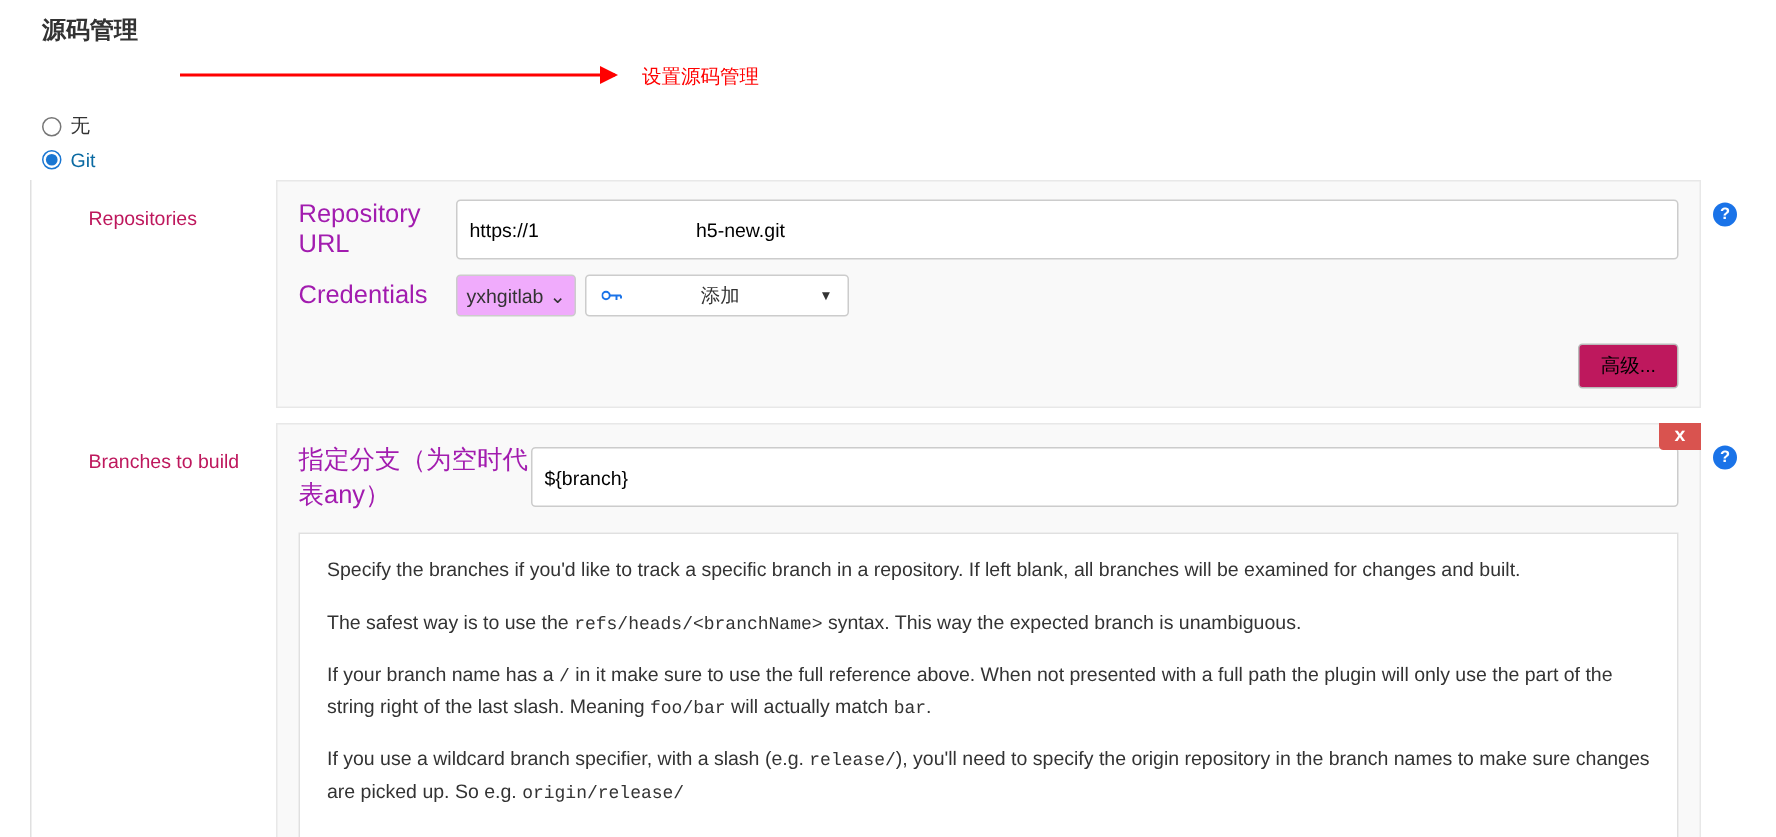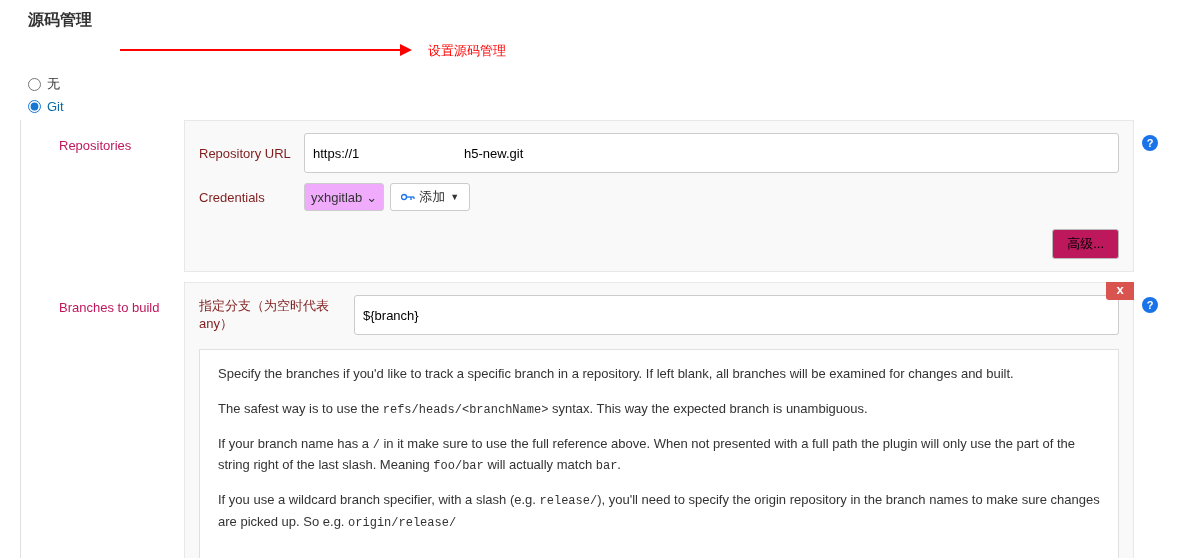--- a/index.html
+++ b/index.html
@@ -12,25 +12,25 @@
 .arrow-label { position: absolute; left: 408px; top: 3px; color: #ff0000; font-size: 13px; }
 .radio-group { margin-left: 8px; }
 .radio-row { display: flex; align-items: center; margin: 6px 0; font-size: 13px; }
 .radio-row input[type=radio] { margin-right: 6px; width: 13px; height: 13px; accent-color: #1976d2; }
 .radio-row.selected label { color: #0b6aa2; }
 .left-border { border-left: 1px solid #e0e0e0; margin-left: 0; }
 .config-row { display: flex; margin-left: 8px; }
 .config-label { width: 155px; padding: 18px 0 0 30px; font-size: 13px; color: #be185d; }
 .config-panel { flex: 1; background: #f9f9f9; border: 1px solid #e8e8e8; padding: 12px 14px; position: relative; margin-right: 30px; }
 .field-row { display: flex; align-items: center; margin-bottom: 10px; }
-.field-label { width: 105px; font-size: 13px; color: #7f1d1d; }
+.field-label { width: 105px; font-size: 17px; color: #a21caf; }
 .text-input { flex: 1; height: 40px; padding: 0 8px; border: 1px solid #ccc; border-radius: 3px; font-size: 13px; background: #fff; }
 .select-box { height: 28px; padding: 0 6px; border: 1px solid #ccc; border-radius: 3px; background: #f0abfc; font-size: 13px; cursor: pointer; display: inline-flex; align-items: center; }
 .select-box .caret { margin-left: 4px; }
-.add-btn { height: 28px; padding: 0 10px; margin-left: 6px; border: 1px solid #ccc; border-radius: 3px; background: #fff; font-size: 13px; cursor: pointer; display: inline-flex; align-items: center; }
+.add-btn { height: 28px; padding: 0 10px; margin-left: 6px; border: 1px solid #ccc; border-radius: 3px; background: #fff; font-size: 13px; cursor: pointer; display: inline-flex; align-items: center; gap: 48px; }
 .key-icon { color: #1a73e8; font-size: 12px; margin-right: 4px; display: inline-flex; }
 .help-icon { position: absolute; right: -25px; width: 16px; height: 16px; border-radius: 50%; background: #1a73e8; color: #fff; font-size: 11px; font-weight: bold; text-align: center; line-height: 16px; cursor: pointer; }
 .help-repo { top: 14px; }
 .help-branch { top: 14px; }
 .btn-row { display: flex; justify-content: flex-end; gap: 8px; margin-top: 18px; }
 .std-btn { height: 30px; padding: 0 14px; border: 1px solid #bbb; border-radius: 3px; background: #be185d; font-size: 13px; cursor: pointer; font-weight: 500; }
 .close-badge { position: absolute; right: -1px; top: -1px; width: 28px; height: 18px; background: #d9534f; border-radius: 0 0 0 3px; color: #fff; text-align: center; line-height: 16px; font-size: 13px; font-weight: bold; cursor: pointer; }
 .help-text-panel { margin: 14px 0 0 0; padding: 14px 18px; border: 1px solid #e0e0e0; background: #fff; font-size: 13px; line-height: 1.6; color: #333; }
 .help-text-panel p { margin-bottom: 14px; }
 code { font-family: "Courier New", monospace; font-size: 12px; }

